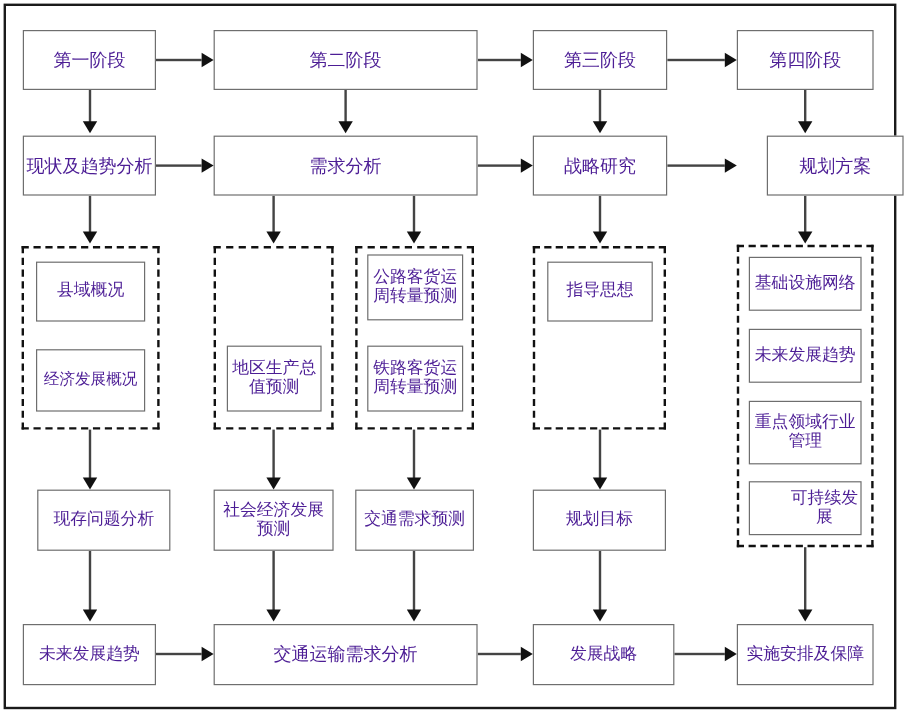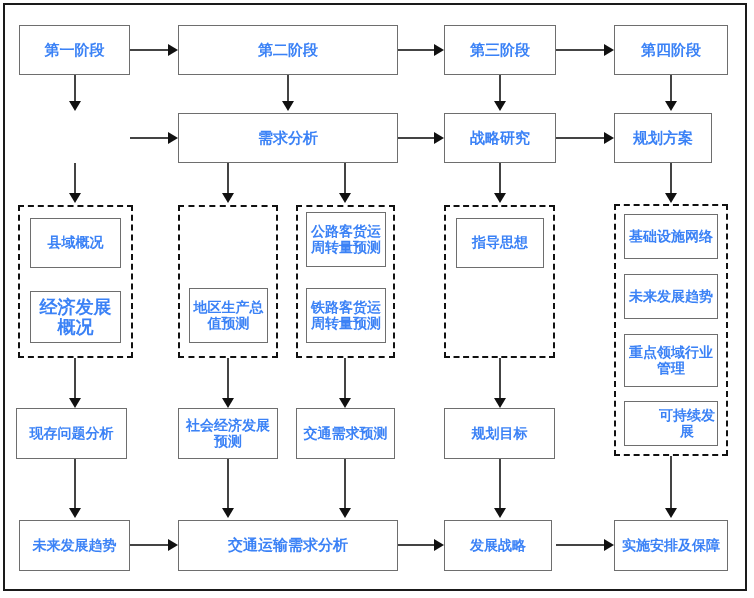--- a/index.html
+++ b/index.html
@@ -29,22 +29,22 @@
   }
   .node {
     position: absolute;
     box-sizing: border-box;
     border: 1px solid #6e6e6e;
     background: #ffffff;
     display: flex;
     align-items: center;
     justify-content: center;
     text-align: center;
-    color: #3b82f6;
-    font-weight: bold;
+    color: #4c1d95;
+    font-weight: normal;
     line-height: 1.12;
     letter-spacing: 0px;
     z-index: 3;
   }
   .node .txt {
     display: block;
     width: 100%;
     padding: 0 2px;
     box-sizing: border-box;
   }
@@ -81,21 +81,21 @@
     position: absolute;
     width: 0;
     height: 0;
     border-top: 6px solid transparent;
     border-bottom: 6px solid transparent;
     border-left: 10px solid #111111;
     z-index: 4;
   }
   .fs15 { font-size: 15px; }
   .fs14 { font-size: 14px; }
-  .fs13 { font-size: 18px; }
+  .fs13 { font-size: 13px; }
 </style>
 </head>
 <body>
 
 <div id="canvas">
 
   <div id="frame"></div>
 
   <div class="node fs15" style="left:19px; top:25px; width:111px; height:50px;">
     <span class="txt">第一阶段</span>
@@ -124,27 +124,30 @@
 
   <div class="vline" style="left:287px; top:75px; height:28px;"></div>
   <div class="arrow-down" style="left:282px; top:101px;"></div>
 
   <div class="vline" style="left:499px; top:75px; height:28px;"></div>
   <div class="arrow-down" style="left:494px; top:101px;"></div>
 
   <div class="vline" style="left:670px; top:75px; height:28px;"></div>
   <div class="arrow-down" style="left:665px; top:101px;"></div>
 
+  <div class="node fs15" style="left:19px; top:113px; width:111px; height:50px;">
+    <span class="txt">现状及趋势分析</span>
+  </div>
   <div class="node fs15" style="left:178px; top:113px; width:220px; height:50px;">
     <span class="txt">需求分析</span>
   </div>
   <div class="node fs15" style="left:444px; top:113px; width:112px; height:50px;">
     <span class="txt">战略研究</span>
   </div>
-  <div class="node fs15" style="left:614px; top:113px; width:98px; height:50px;">
+  <div class="node fs15" style="left:639px; top:113px; width:114px; height:50px;">
     <span class="txt">规划方案</span>
   </div>
 
   <div class="hline" style="left:130px; top:137px; width:38px;"></div>
   <div class="arrow-right" style="left:168px; top:132px;"></div>
 
   <div class="hline" style="left:398px; top:137px; width:36px;"></div>
   <div class="arrow-right" style="left:434px; top:132px;"></div>
 
   <div class="hline" style="left:556px; top:137px; width:48px;"></div>
@@ -210,21 +213,21 @@
 
   <div class="vline" style="left:227px; top:358px; height:42px;"></div>
   <div class="arrow-down" style="left:222px; top:398px;"></div>
 
   <div class="vline" style="left:344px; top:358px; height:42px;"></div>
   <div class="arrow-down" style="left:339px; top:398px;"></div>
 
   <div class="vline" style="left:499px; top:358px; height:42px;"></div>
   <div class="arrow-down" style="left:494px; top:398px;"></div>
 
-  <div class="node fs14" style="left:16px; top:408px; width:111px; height:51px;">
+  <div class="node fs14" style="left:31px; top:408px; width:111px; height:51px;">
     <span class="txt">现存问题分析</span>
   </div>
   <div class="node fs14" style="left:178px; top:408px; width:100px; height:51px;">
     <span class="txt">社会经济发展预测</span>
   </div>
   <div class="node fs14" style="left:296px; top:408px; width:99px; height:51px;align-items:center;">
     <span class="txt">交通需求预测</span>
   </div>
   <div class="node fs14" style="left:444px; top:408px; width:111px; height:51px;">
     <span class="txt">规划目标</span>
@@ -244,21 +247,21 @@
 
   <div class="vline" style="left:670px; top:456px; height:53px;"></div>
   <div class="arrow-down" style="left:665px; top:508px;"></div>
 
   <div class="node fs14" style="left:19px; top:520px; width:111px; height:51px;">
     <span class="txt">未来发展趋势</span>
   </div>
   <div class="node fs15" style="left:178px; top:520px; width:220px; height:51px;">
     <span class="txt">交通运输需求分析</span>
   </div>
-  <div class="node fs14" style="left:444px; top:520px; width:108px; height:51px;">
+  <div class="node fs14" style="left:444px; top:520px; width:118px; height:51px;">
     <span class="txt">发展战略</span>
   </div>
   <div class="node fs14" style="left:614px; top:520px; width:114px; height:51px;">
     <span class="txt">实施安排及保障</span>
   </div>
 
   <div class="hline" style="left:130px; top:544px; width:38px;"></div>
   <div class="arrow-right" style="left:168px; top:539px;"></div>
 
   <div class="hline" style="left:398px; top:544px; width:36px;"></div>

